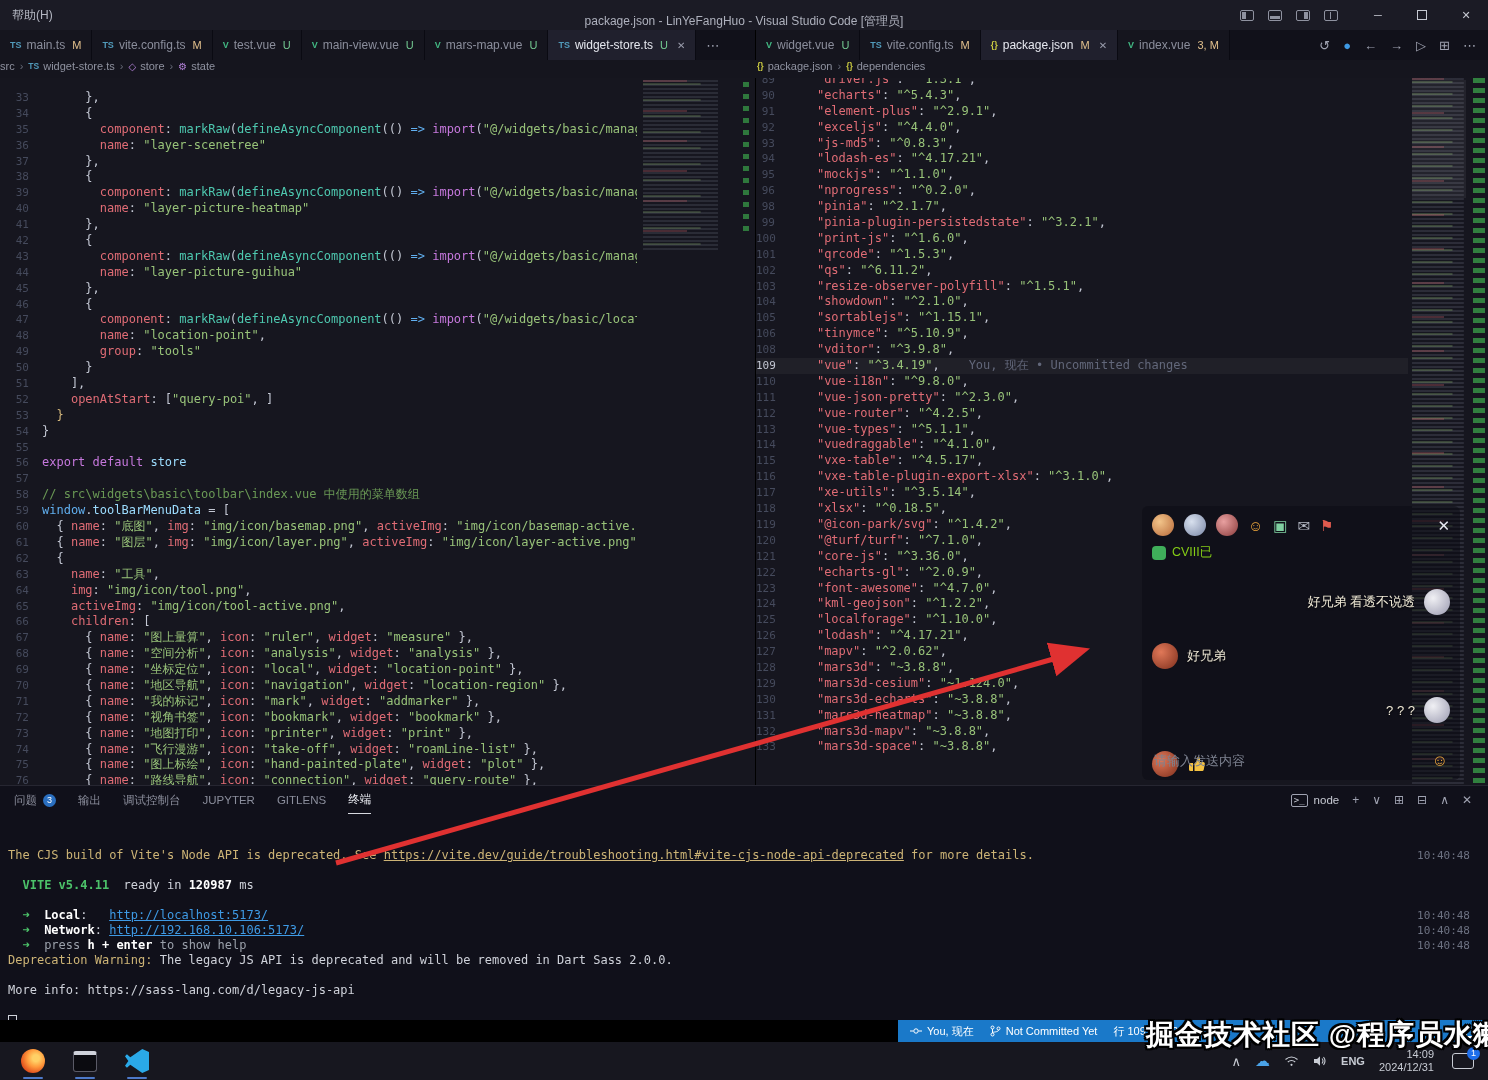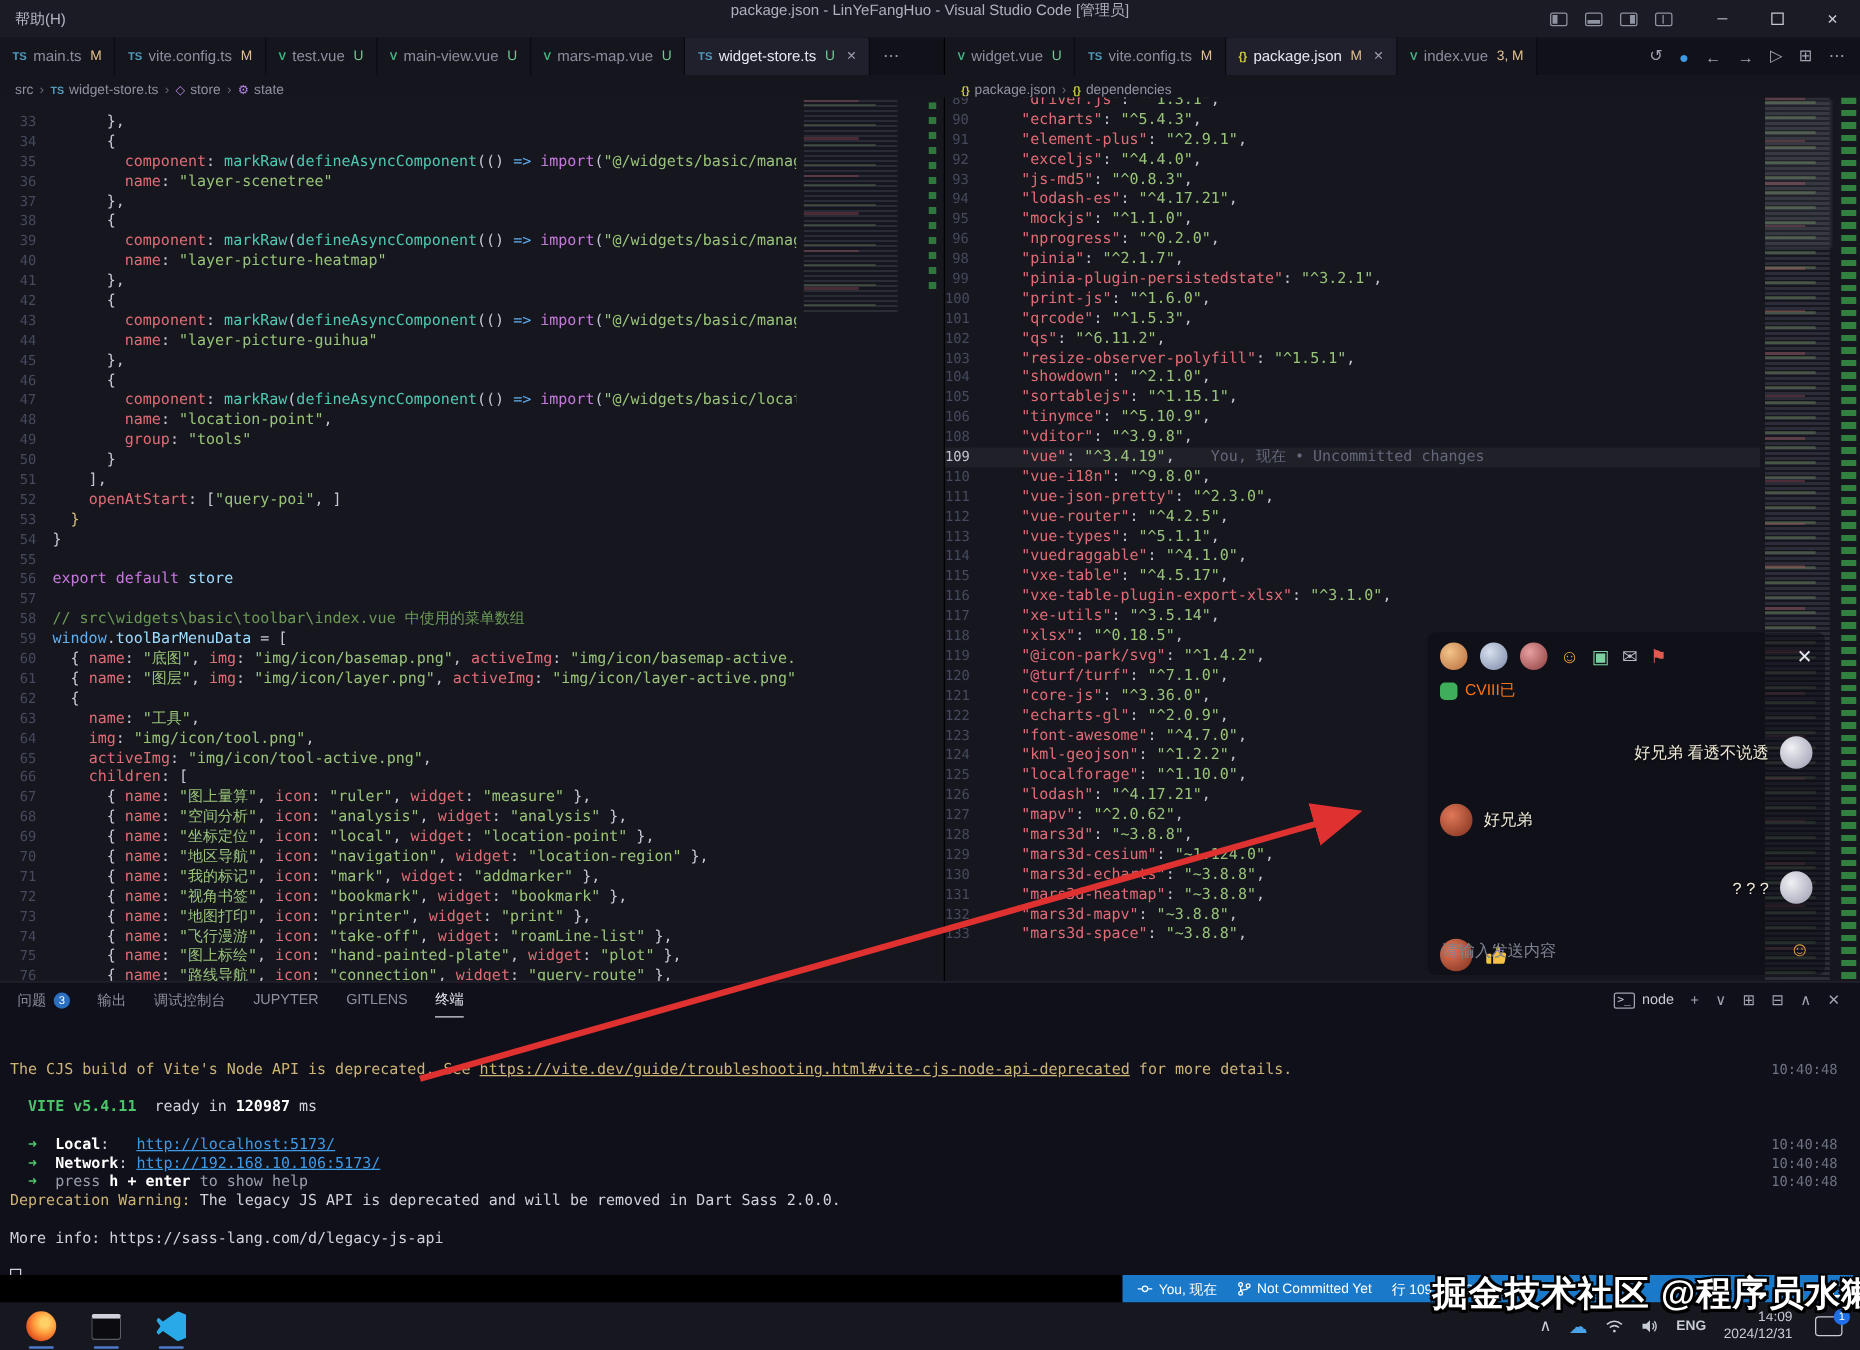--- a/index.html
+++ b/index.html
@@ -1,21 +1,21 @@
 <!DOCTYPE html>
 <html><head>
 <meta charset="utf-8">
 <style>
 *{margin:0;padding:0;box-sizing:border-box}
 html,body{width:1488px;height:1080px;overflow:hidden;background:#0e0e15}
 body{font-family:"Liberation Sans","DejaVu Sans",sans-serif;color:#c9ccd6}
 #app{position:absolute;inset:0;width:1488px;height:1080px;background:#15151e;overflow:hidden}
 
 
-.titlebar{position:absolute;left:0;top:0;right:0;height:30px;background:#1b1b25;display:flex;align-items:flex-start;font-size:12px;color:#b4b7c2;z-index:10}
+.titlebar{position:absolute;left:0;top:0;right:0;height:30px;background:#1b1b25;display:flex;align-items:flex-end;font-size:12px;color:#b4b7c2;z-index:10}
 .menu-item{padding:0 12px;height:30px;display:flex;align-items:center}
 .window-title{position:absolute;left:50%;transform:translateX(-50%);color:#aeb1bd;white-space:nowrap}
 .win-controls{position:absolute;right:0;top:0;height:30px;display:flex;align-items:center}
 .layout-icons{display:flex;gap:14px;margin-right:18px;align-items:center}
 .lay{width:14px;height:11px;border:1px solid #8f92a0;border-radius:2px;position:relative;display:inline-block}
 .lay::before{content:"";position:absolute;background:#8f92a0}
 .lay-left::before{left:1px;top:1px;bottom:1px;width:4px}
 .lay-bottom::before{left:1px;right:1px;bottom:1px;height:3px}
 .lay-right::before{right:1px;top:1px;bottom:1px;width:4px}
 .lay-grid::before{left:5px;top:1px;bottom:1px;width:1px}
@@ -31,21 +31,21 @@
 .ficon{font-size:9px;font-weight:bold;letter-spacing:0}
 .fi-ts{color:#519aba}.fi-vue{color:#42b883}.fi-json{color:#cbcb41}
 .tab-badge{font-size:11px;margin-left:2px}
 .b-m{color:#e2c08d}.b-u{color:#73c991}
 .tab-close{margin-left:4px;font-size:10px;color:#9a9dac}
 .tab-overflow{display:flex;align-items:center;padding:0 10px;color:#9a9dac;font-size:13px}
 .editor-actions{margin-left:auto;display:flex;align-items:center;gap:13px;padding-right:12px;color:#9fa2b0;font-size:13px}
 .ea-blue{color:#3e9ae5}
 
 
-.breadcrumbs{position:absolute;top:60px;height:18px;font-size:11px;color:#8f92a0;display:flex;align-items:flex-end;padding-left:12px;z-index:8;white-space:nowrap}
+.breadcrumbs{position:absolute;top:60px;height:18px;font-size:11px;color:#8f92a0;display:flex;align-items:flex-start;padding-left:0;z-index:8;white-space:nowrap}
 .bc-left{left:0;width:756px}
 .bc-right{left:757px;right:0}
 .crumb{display:inline-flex;align-items:center;gap:4px}
 .crumb-sep{color:#666a78;margin:0 5px}
 .crumb-ic{font-size:8.5px;font-weight:bold}
 .crumb-sym{color:#b180d7;font-size:10px}
 
 
 .editor-area{position:absolute;top:78px;left:0;right:0;height:707px;display:flex;z-index:1}
 .pane{position:relative;overflow:hidden;font-family:"DejaVu Sans Mono","Liberation Mono",monospace;font-size:12px;background:#16161f}
@@ -126,21 +126,21 @@
 
 
 .chat{position:absolute;left:1142px;top:506px;width:318px;height:274px;z-index:40;font-size:13px;background:rgba(12,12,20,.55);border-radius:6px;padding:8px 10px}
 .chat-toolbar{display:flex;align-items:center;gap:10px}
 .chat-avatar{width:22px;height:22px;border-radius:50%;flex:none;display:inline-block}
 .av-t1{background:radial-gradient(circle at 35% 35%, #f2c48a, #b86a3a)}
 .av-t2{background:radial-gradient(circle at 35% 35%, #d8e0ee, #7a87a6)}
 .av-t3{background:radial-gradient(circle at 35% 35%, #e8a0a0, #8a3b3b)}
 .ct-ic{font-size:15px;line-height:1}
 .ci-smiley{color:#f0a83c}.ci-image{color:#7fd0a0}.ci-mail{color:#b8bcc8}.ci-pin{color:#e05a4e}.ci-close{color:#e6e8f0;margin-left:auto}
-.chat-header{display:flex;align-items:center;gap:6px;margin-top:8px;color:#f97316;font-size:12.5px}
+.chat-header{display:flex;align-items:center;gap:6px;margin-top:8px;color:#84cc16;font-size:12.5px}
 .chat-badge{width:14px;height:14px;border-radius:4px;background:#3fae5a;display:inline-block}
 .chat-row{display:flex;align-items:center;gap:9px;margin-top:28px}
 .chat-row.right{justify-content:flex-end}
 .chat-row .chat-avatar{width:26px;height:26px}
 .av-l{background:radial-gradient(circle at 35% 35%, #e07858, #7e2f1d)}
 .av-r{background:radial-gradient(circle at 35% 35%, #f0f0f4, #9a9ab0)}
 .chat-text{color:#efe9d6;text-shadow:0 1px 2px rgba(0,0,0,.8)}
 .chat-input{position:absolute;left:12px;right:12px;bottom:10px;display:flex;align-items:center;justify-content:space-between;color:#7d8290;font-size:13px}
 .chat-emoji{font-size:16px}
 .thumb{display:inline-flex}

